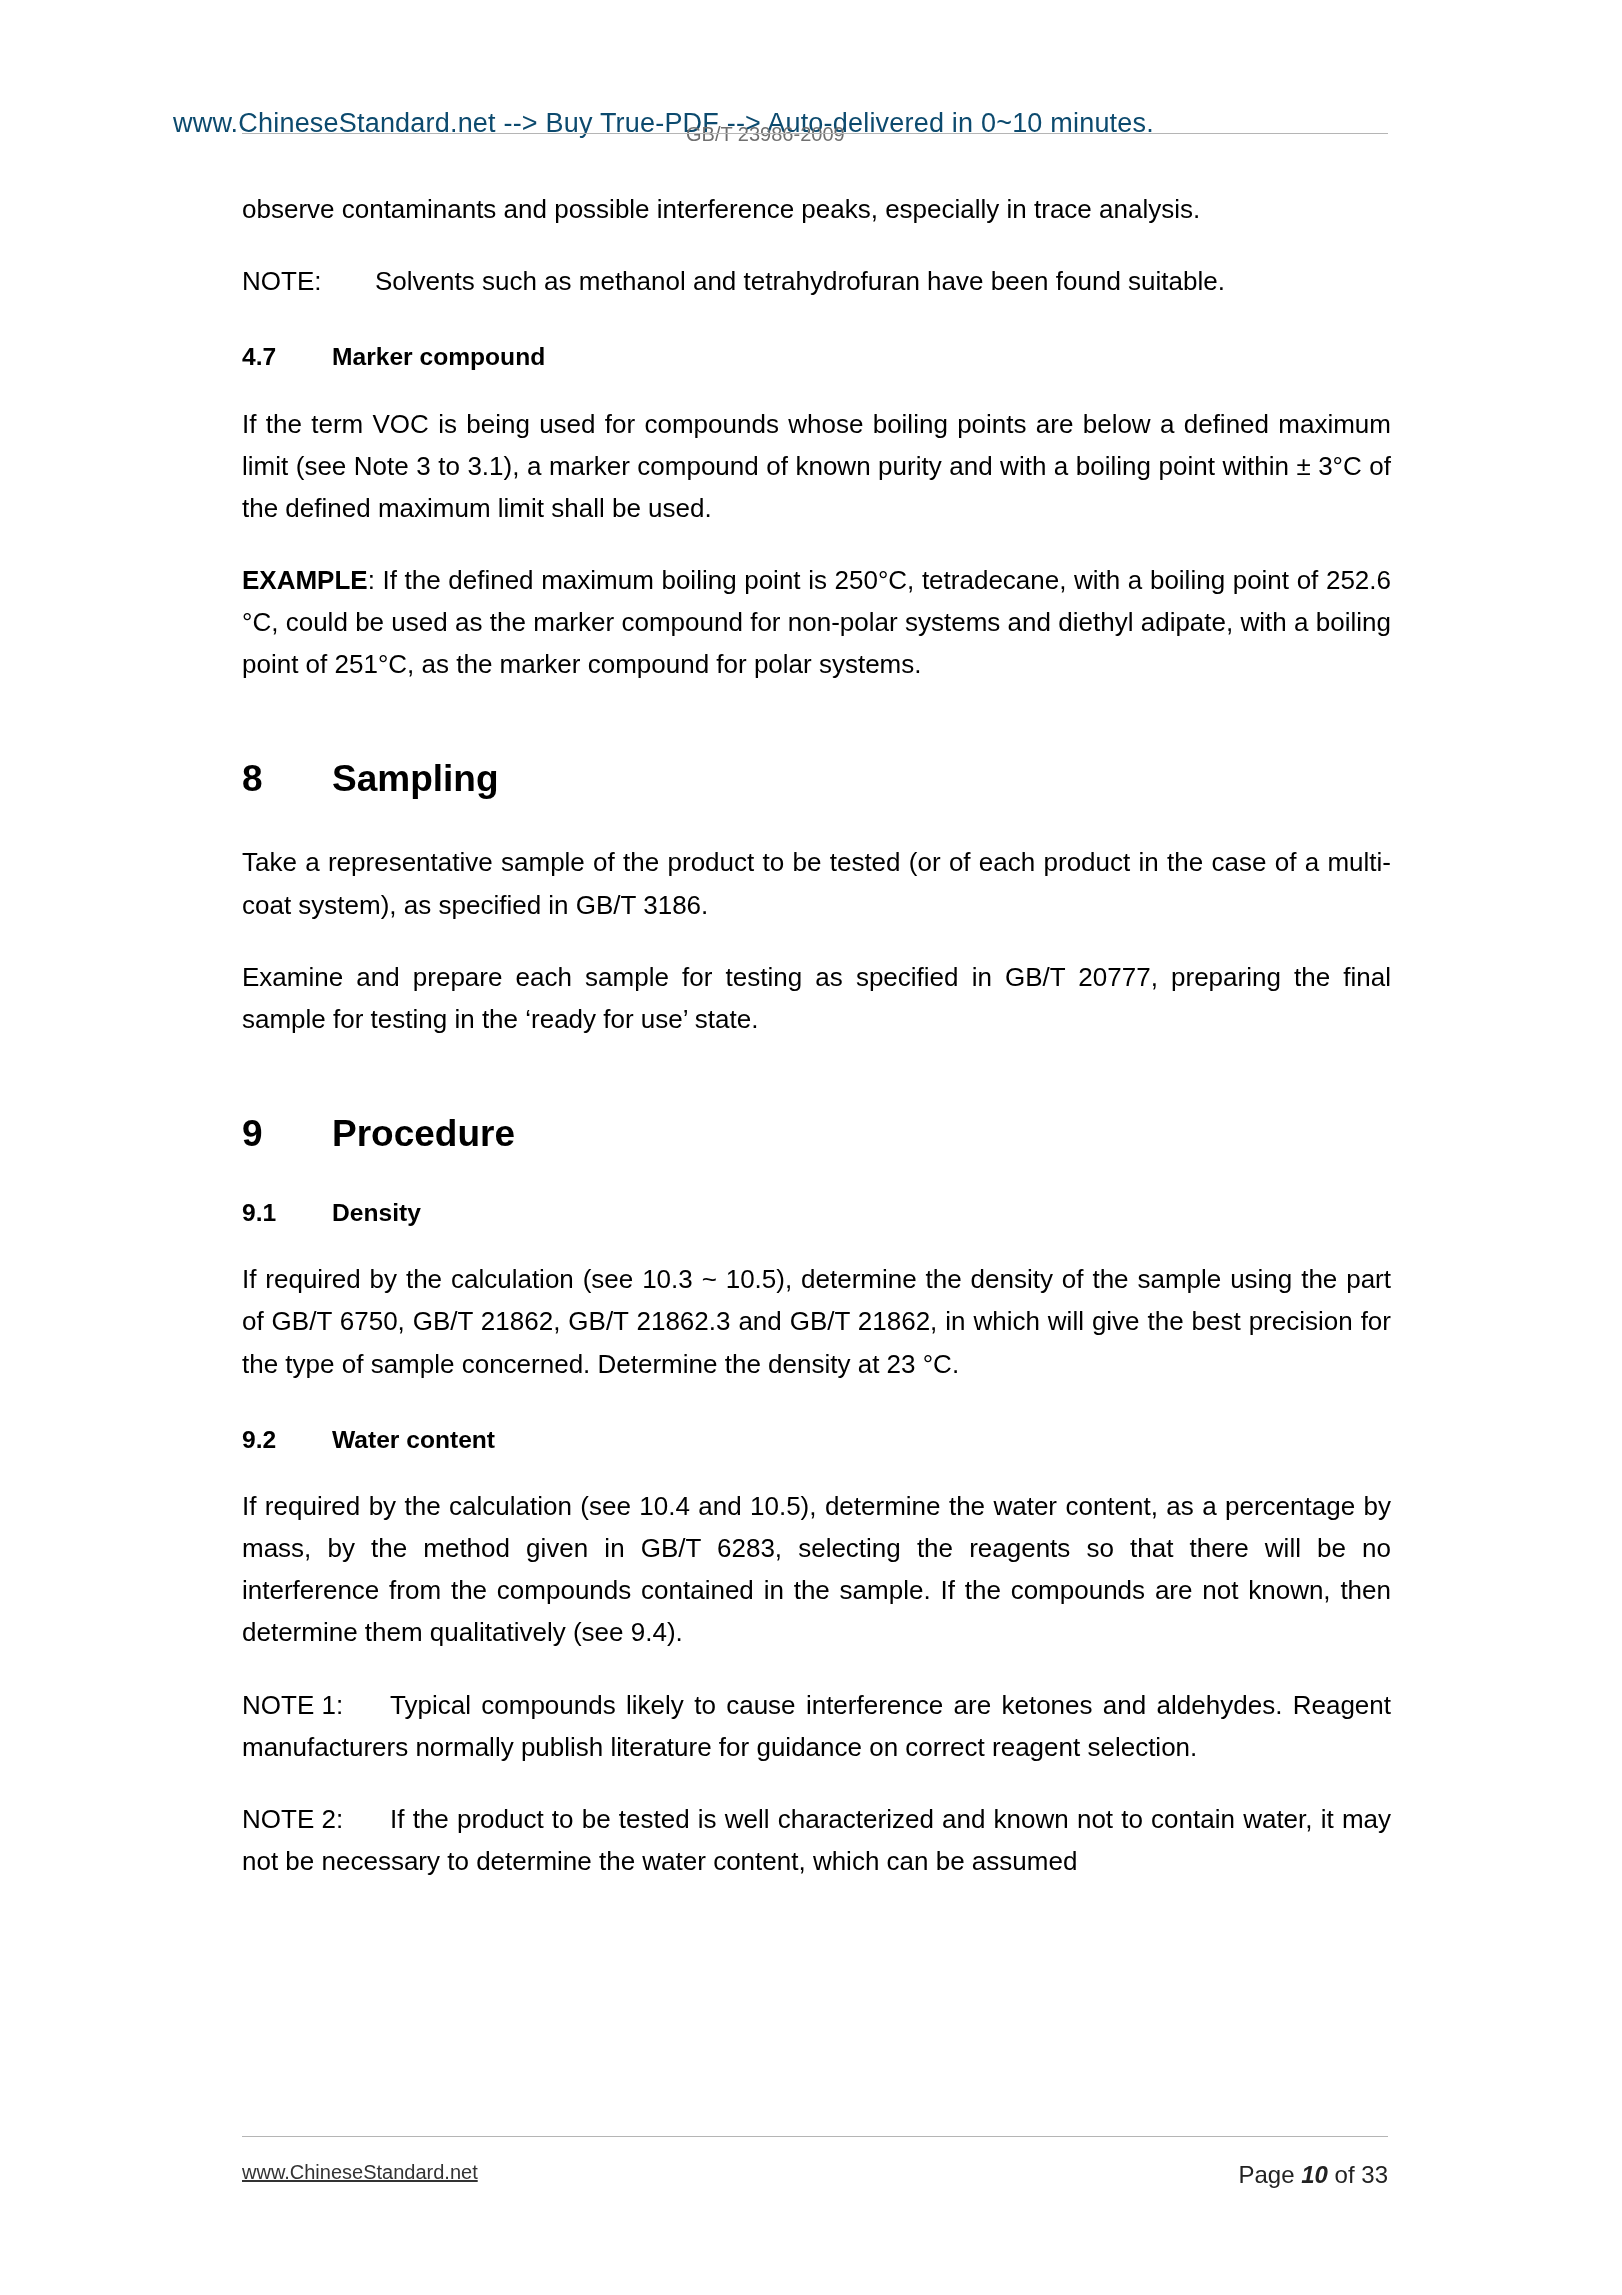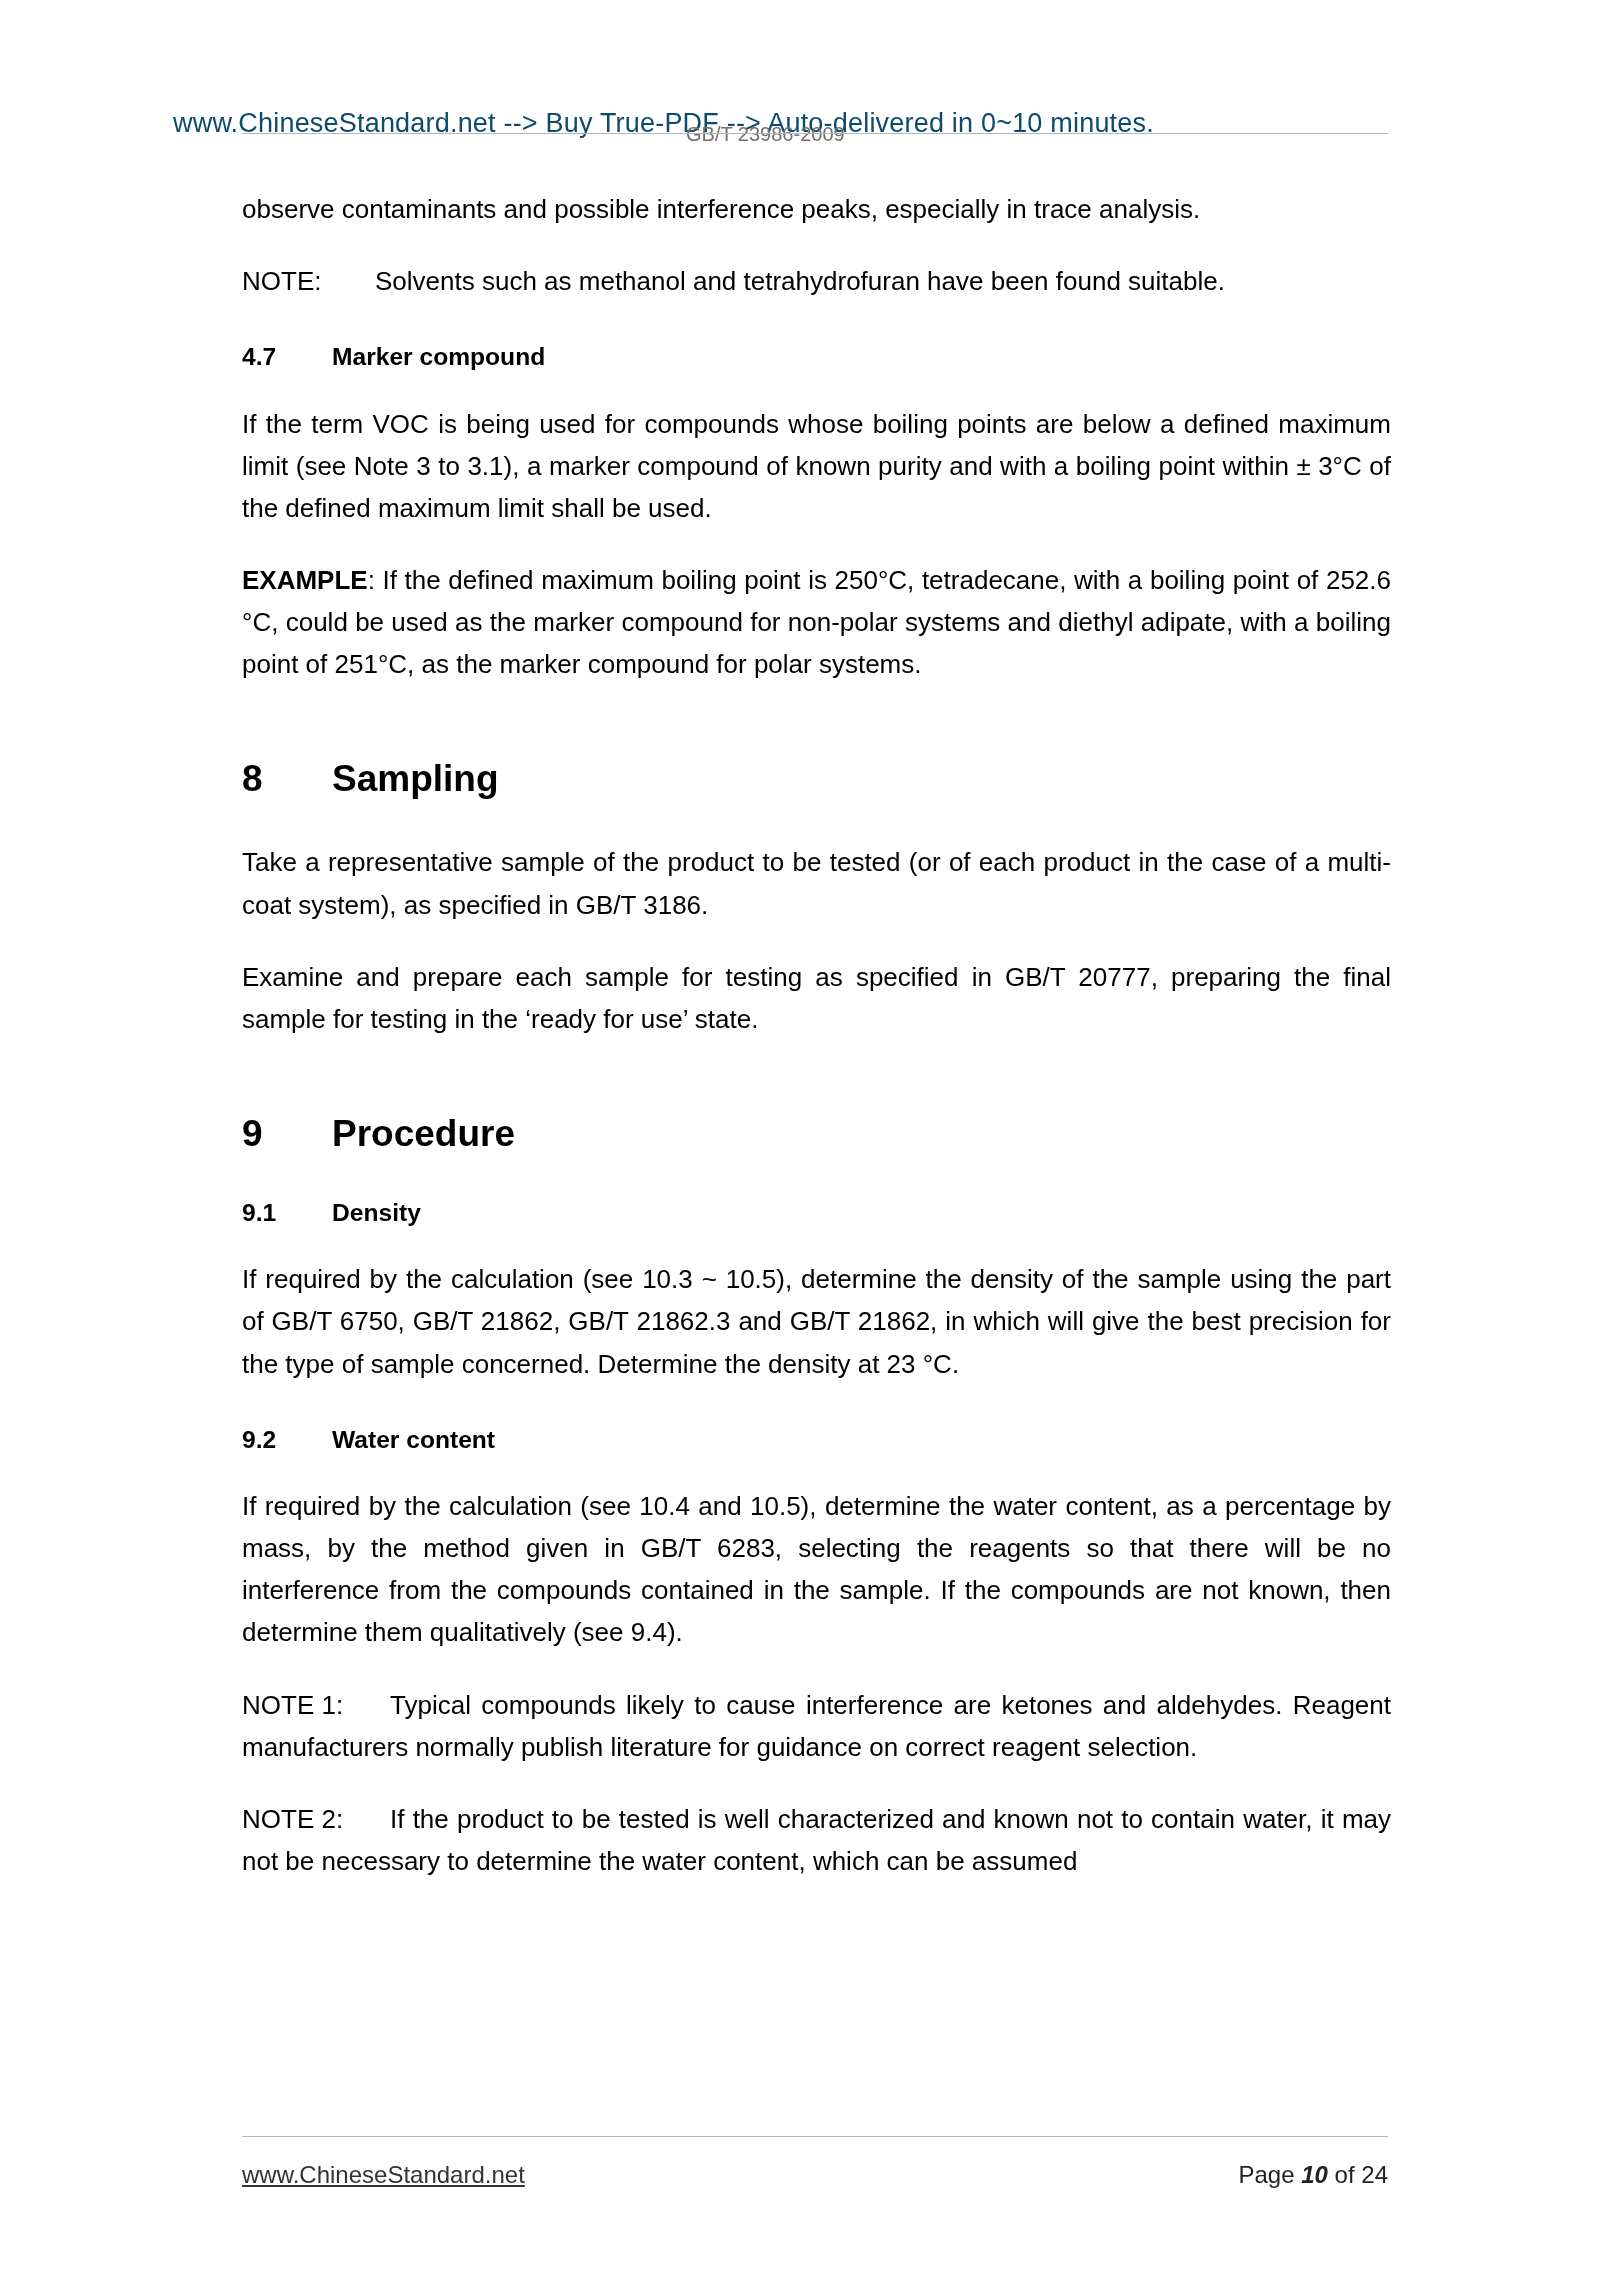--- a/index.html
+++ b/index.html
@@ -115,21 +115,21 @@
     position: absolute;
     left: 242px;
     top: 2161px;
     width: 1146px;
     height: 50px;
   }
   .footer-link {
     position: absolute;
     left: 0;
     top: 0;
-    font-size: 24px;
+    font-size: 20px;
     color: #333333;
     text-decoration: underline;
     white-space: nowrap;
   }
   .footer-page {
     position: absolute;
     right: 0;
     top: 0;
     font-size: 24px;
     color: #222222;
@@ -200,18 +200,18 @@
 
   </div>
 
   <div class="footer-rule"></div>
   <div class="footer">
     <a class="footer-link" href="#">www.ChineseStandard.net</a>
     <div class="footer-page">
       <span>Page</span>
       <b>10</b>
       <span>of</span>
-      <span>24</span>
+      <span>33</span>
     </div>
   </div>
 
 </div>
 
 
 </body></html>

